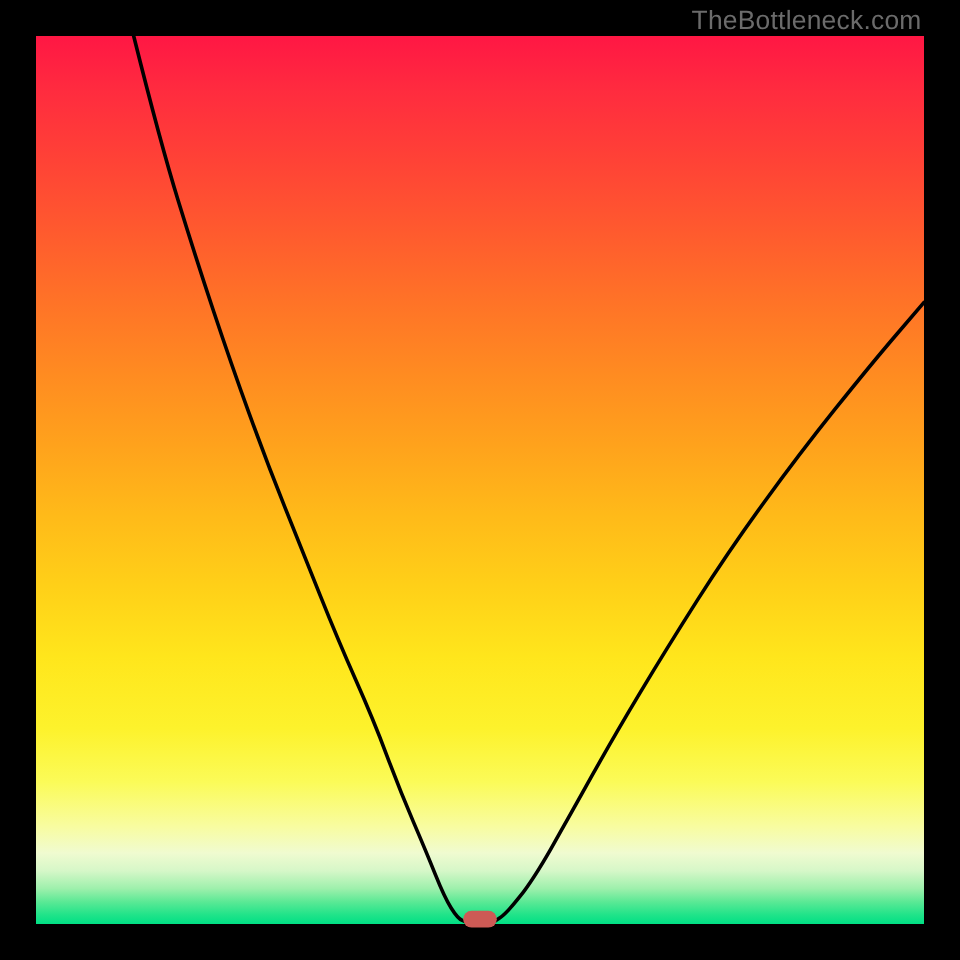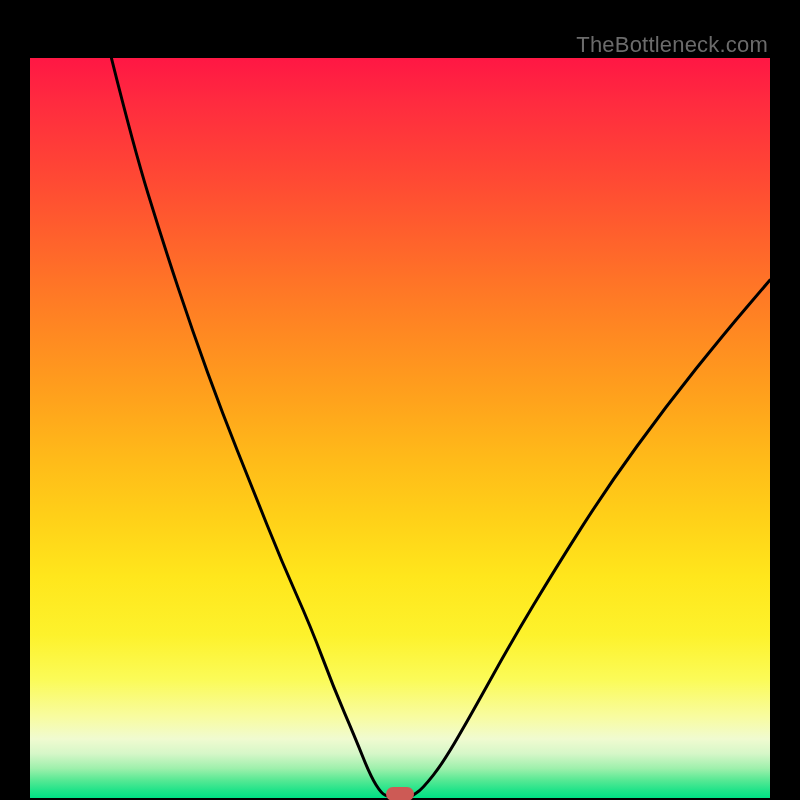--- a/index.html
+++ b/index.html
@@ -8,21 +8,20 @@
     width: 800px;
     height: 800px;
     background: #000;
     overflow: hidden;
     font-family: Arial, Helvetica, sans-serif;
   }
   .frame {
     position: absolute;
     inset: 0;
     background: #000;
-    margin-top: 28px;
   }
   .plot {
     position: absolute;
     left: 30px;
     top: 30px;
     width: 740px;
     height: 740px;
     
     background: linear-gradient(
       to bottom,

